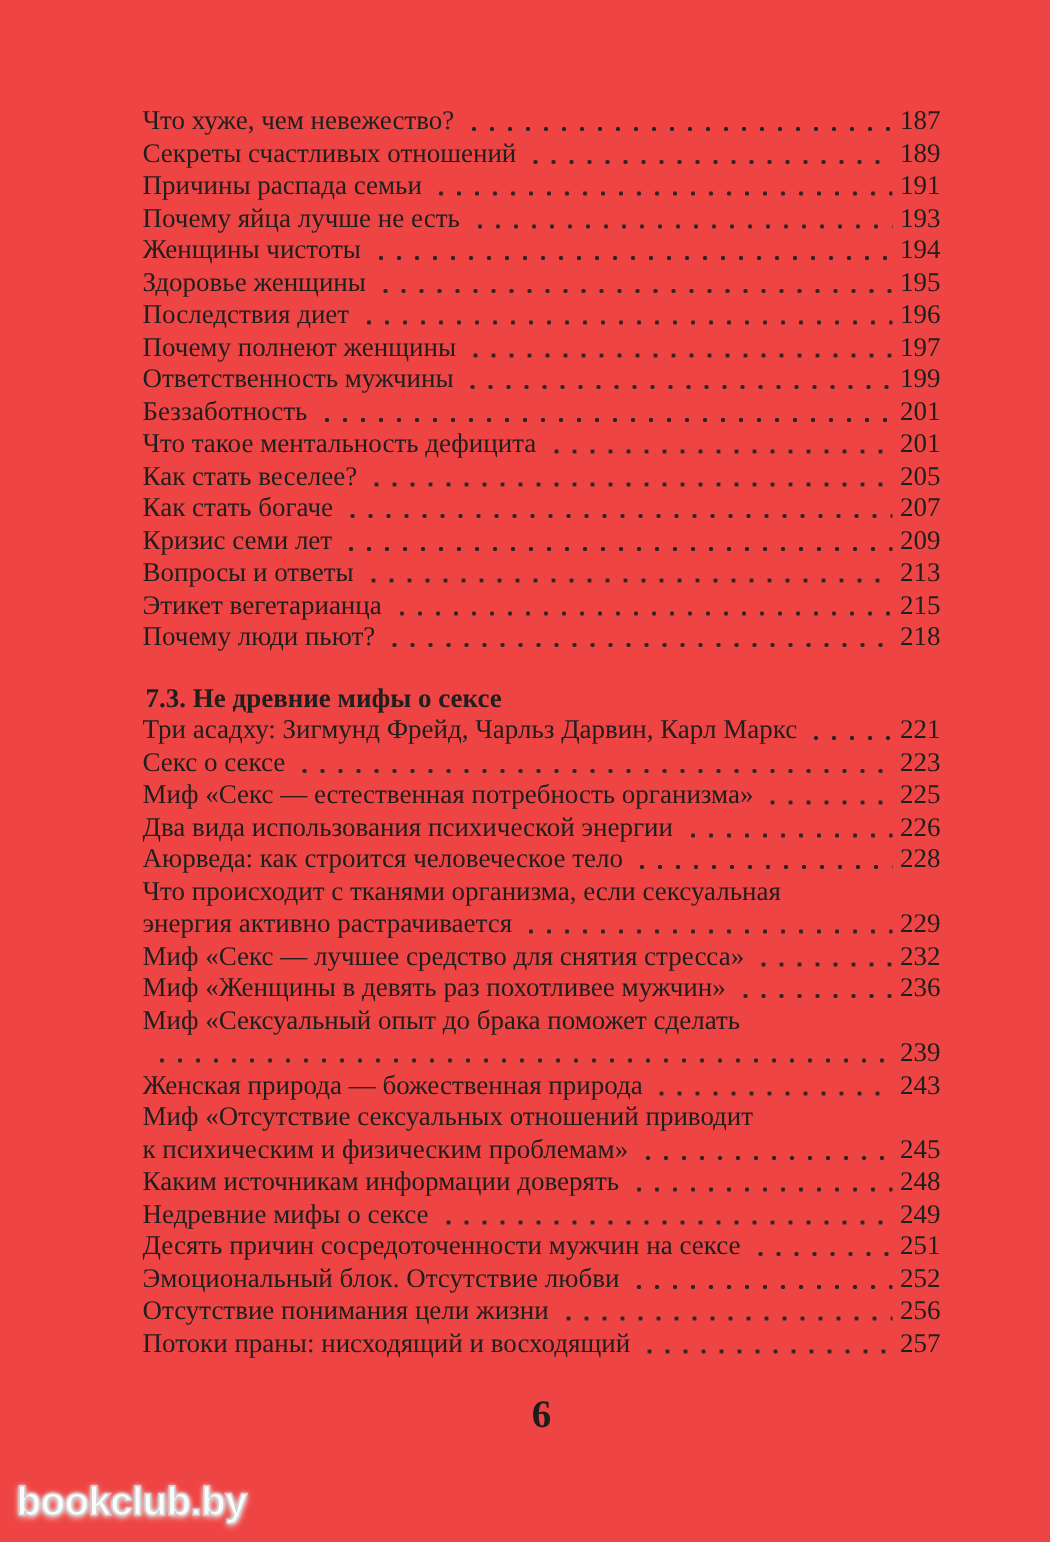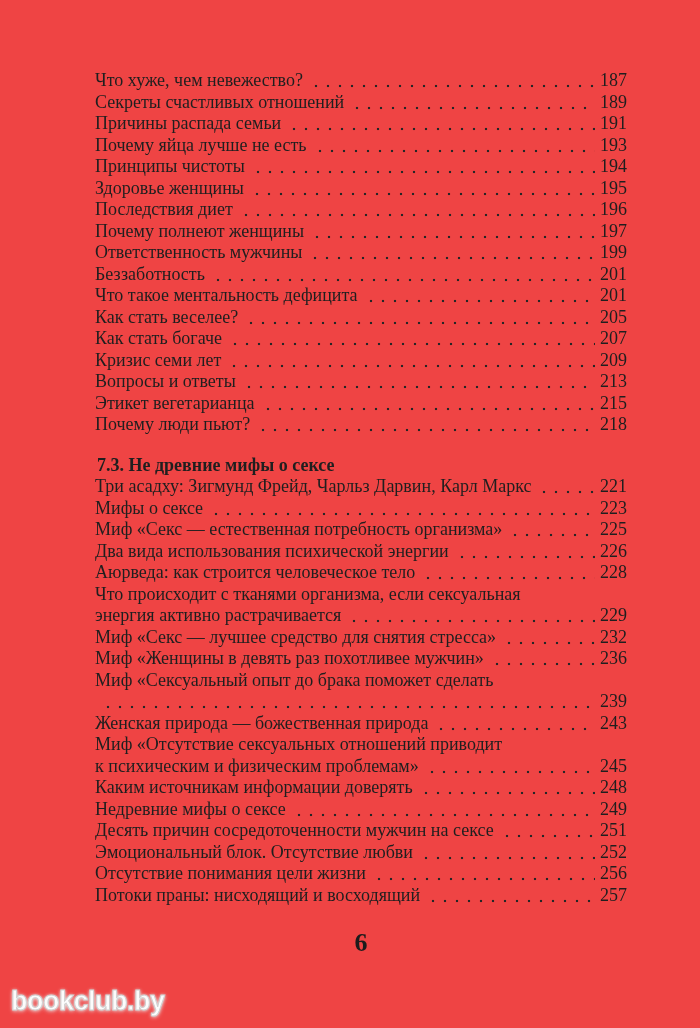--- a/index.html
+++ b/index.html
@@ -100,21 +100,21 @@
     <span class="entry-title">Причины распада семьи</span>
     <span class="dot-leader"></span>
     <span class="entry-page">191</span>
   </div>
       <div class="toc-row">
     <span class="entry-title">Почему яйца лучше не есть</span>
     <span class="dot-leader"></span>
     <span class="entry-page">193</span>
   </div>
       <div class="toc-row">
-    <span class="entry-title">Принципы чистоты</span>
+    <span class="entry-title">Женщины чистоты</span>
     <span class="dot-leader"></span>
     <span class="entry-page">194</span>
   </div>
       <div class="toc-row">
     <span class="entry-title">Здоровье женщины</span>
     <span class="dot-leader"></span>
     <span class="entry-page">195</span>
   </div>
       <div class="toc-row">
     <span class="entry-title">Последствия диет</span>
@@ -175,21 +175,21 @@
     <span class="entry-title">7.3. Не древние мифы о сексе</span>
     <span class="dot-leader"></span>
     <span class="entry-page">221</span>
   </div>
       <div class="toc-row">
     <span class="entry-title">Три асадху: Зигмунд Фрейд, Чарльз Дарвин, Карл Маркс</span>
     <span class="dot-leader"></span>
     <span class="entry-page">221</span>
   </div>
       <div class="toc-row">
-    <span class="entry-title">Мифы о сексе</span>
+    <span class="entry-title">Секс о сексе</span>
     <span class="dot-leader"></span>
     <span class="entry-page">223</span>
   </div>
       <div class="toc-row">
     <span class="entry-title">Миф «Секс — естественная потребность организма»</span>
     <span class="dot-leader"></span>
     <span class="entry-page">225</span>
   </div>
       <div class="toc-row">
     <span class="entry-title">Два вида использования психической энергии</span>

